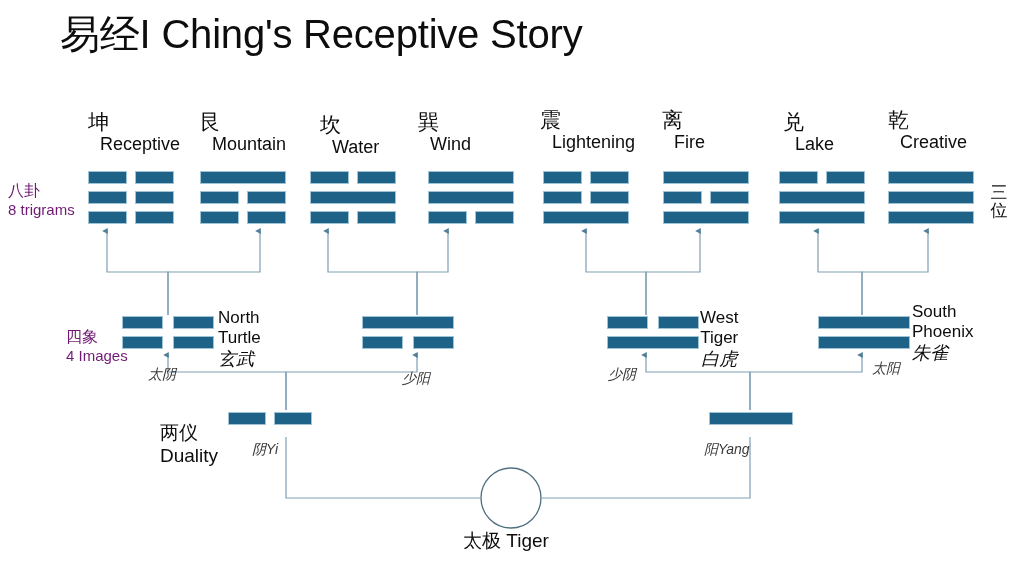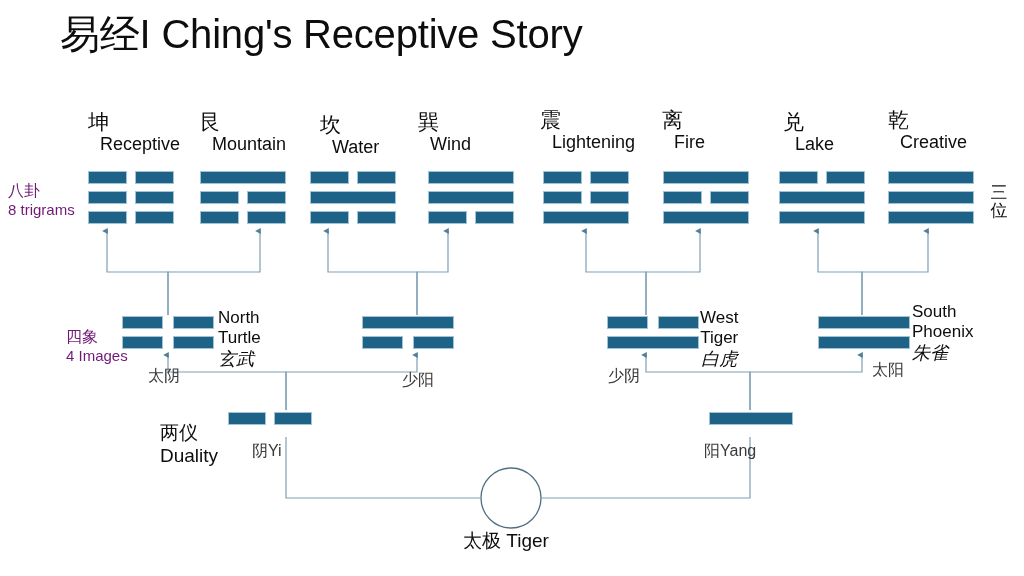--- a/index.html
+++ b/index.html
@@ -47,21 +47,21 @@
     position:absolute;font-size:17px;line-height:1.05;color:#0d0d0d;
     width:22px;text-align:center;
   }
 
   .name-label{
     position:absolute;font-size:17px;line-height:1.2;color:#0d0d0d;white-space:nowrap;
   }
   .name-label .cn{font-size:18px;font-style:italic;}
 
   .small-cn{
-    position:absolute;font-size:16px;color:#3a3a3a;white-space:nowrap;
+    position:absolute;font-size:14px;color:#3a3a3a;white-space:nowrap;font-style:italic;
   }
 
   .void-label{
     position:absolute;font-size:19px;color:#0d0d0d;white-space:nowrap;
   }
 
   .duality-label{
     position:absolute;font-size:19px;line-height:1.2;color:#0d0d0d;white-space:nowrap;
   }
 </style>

